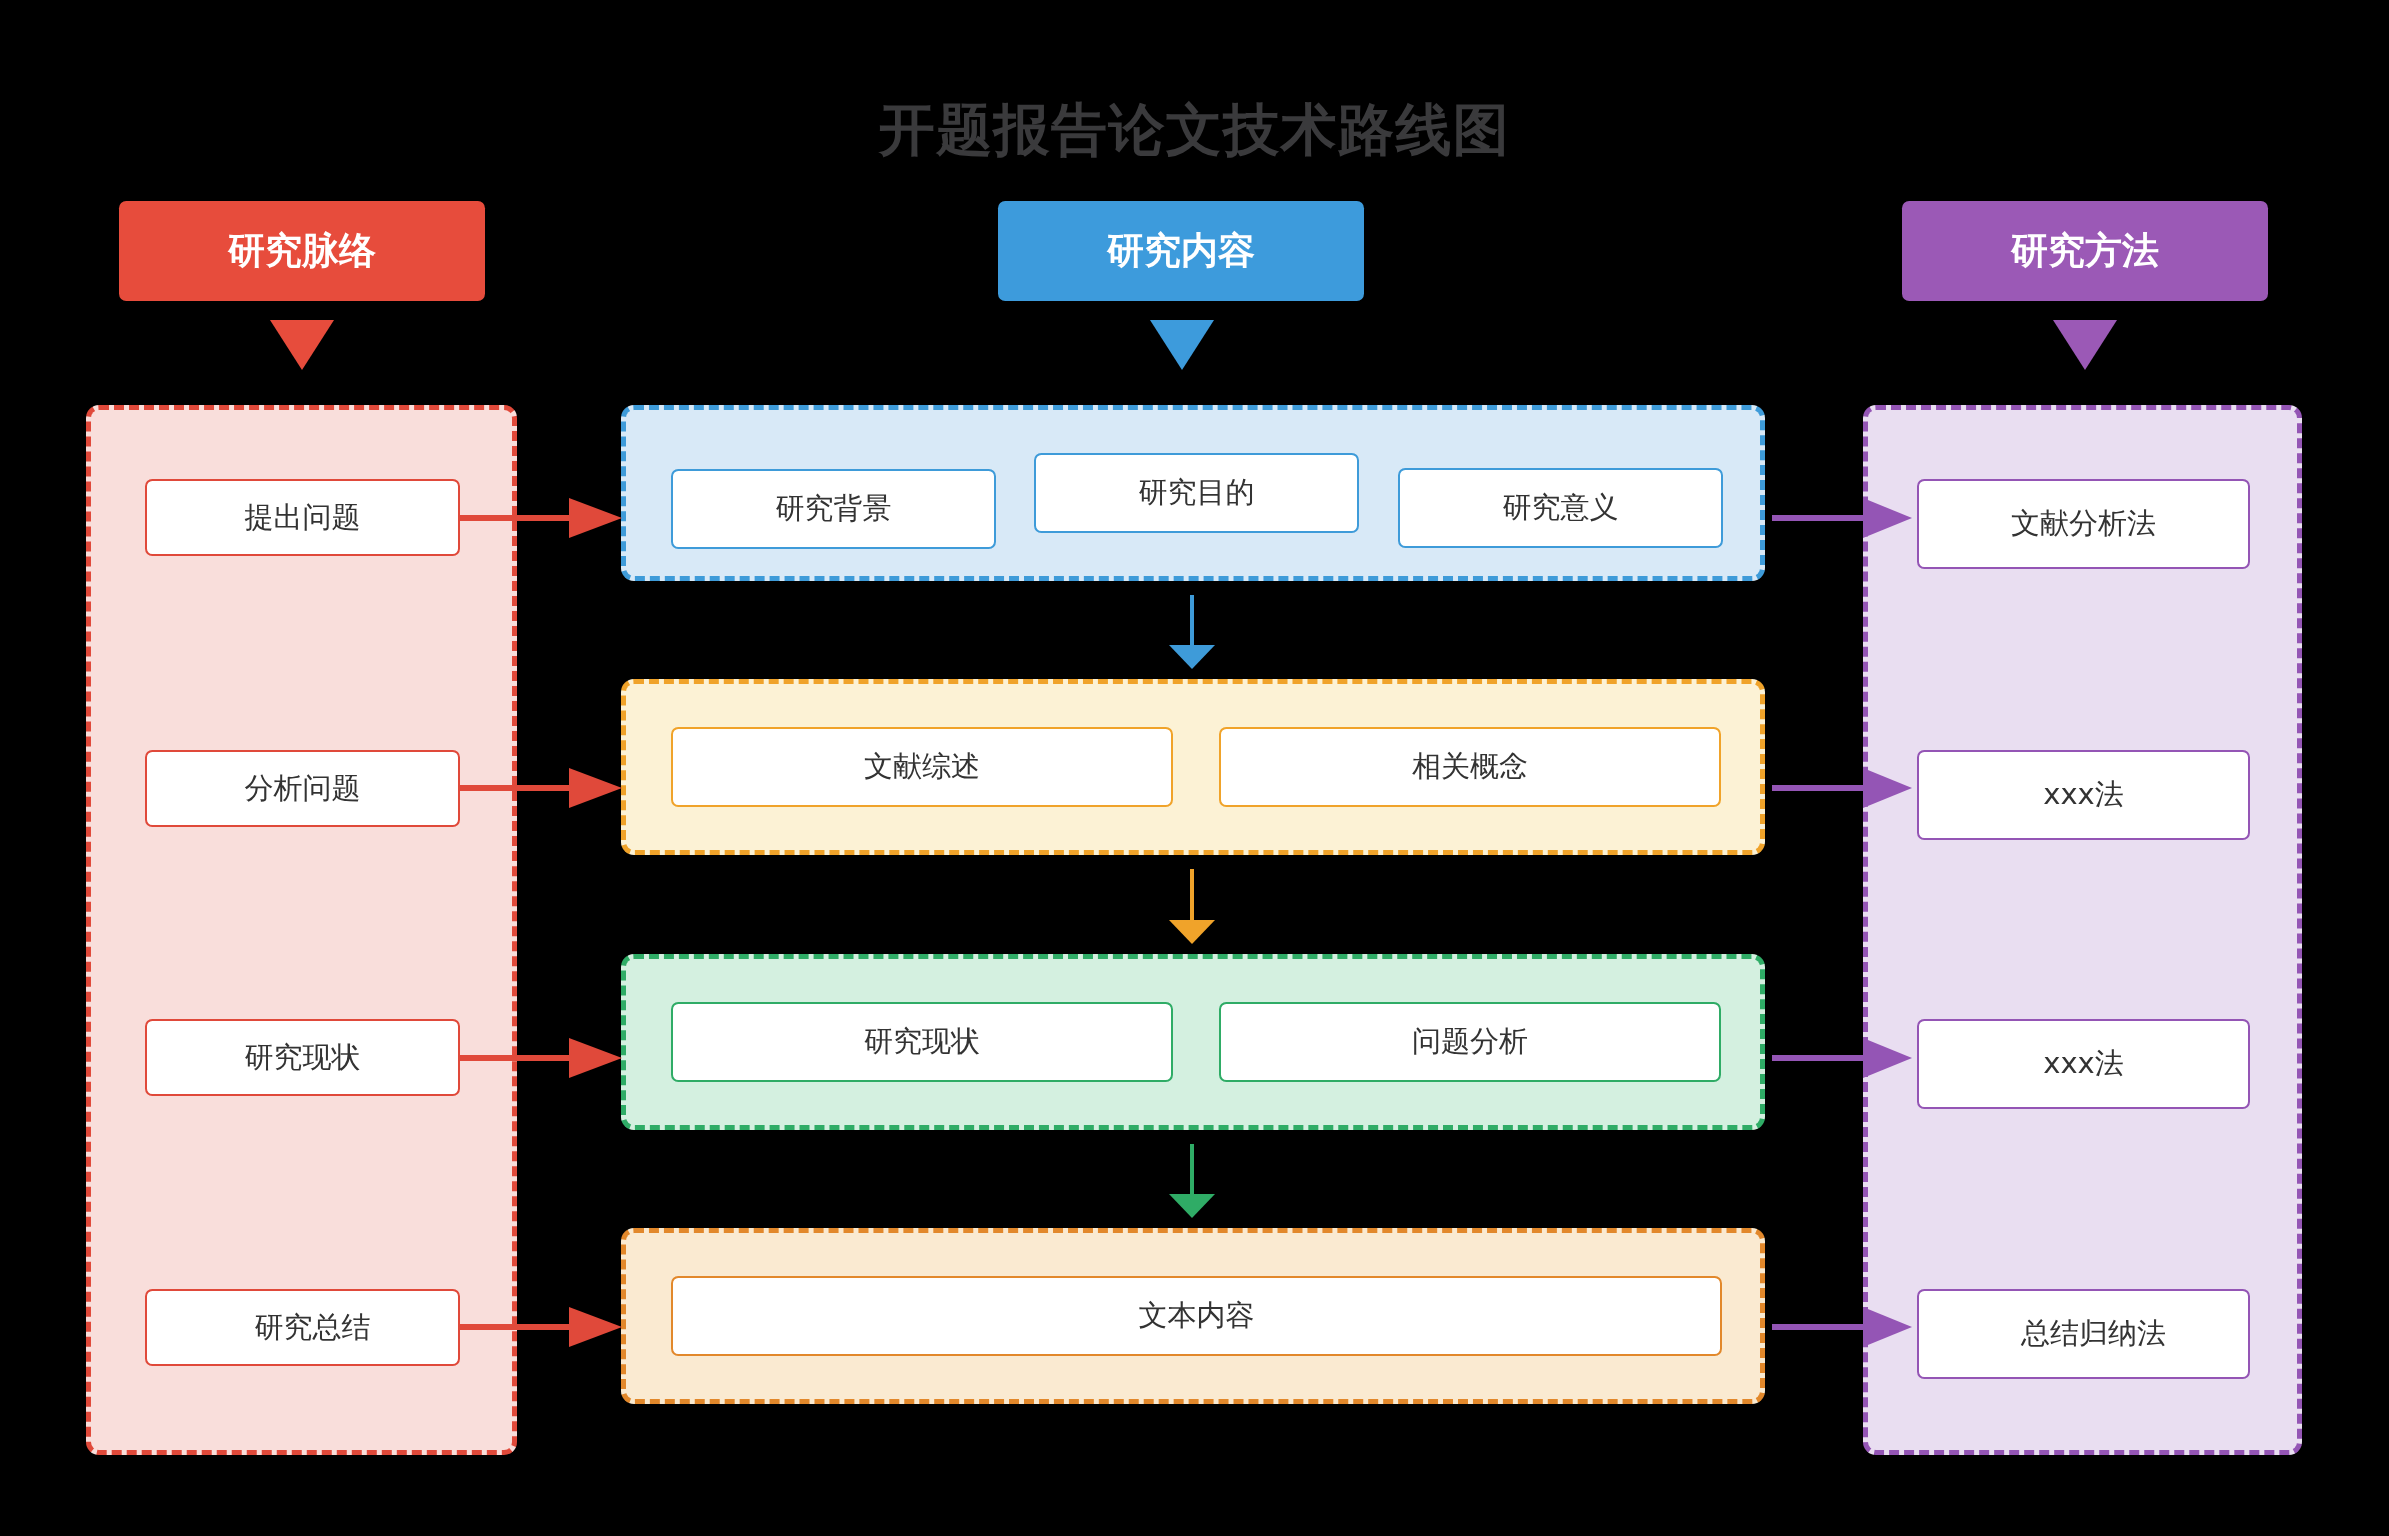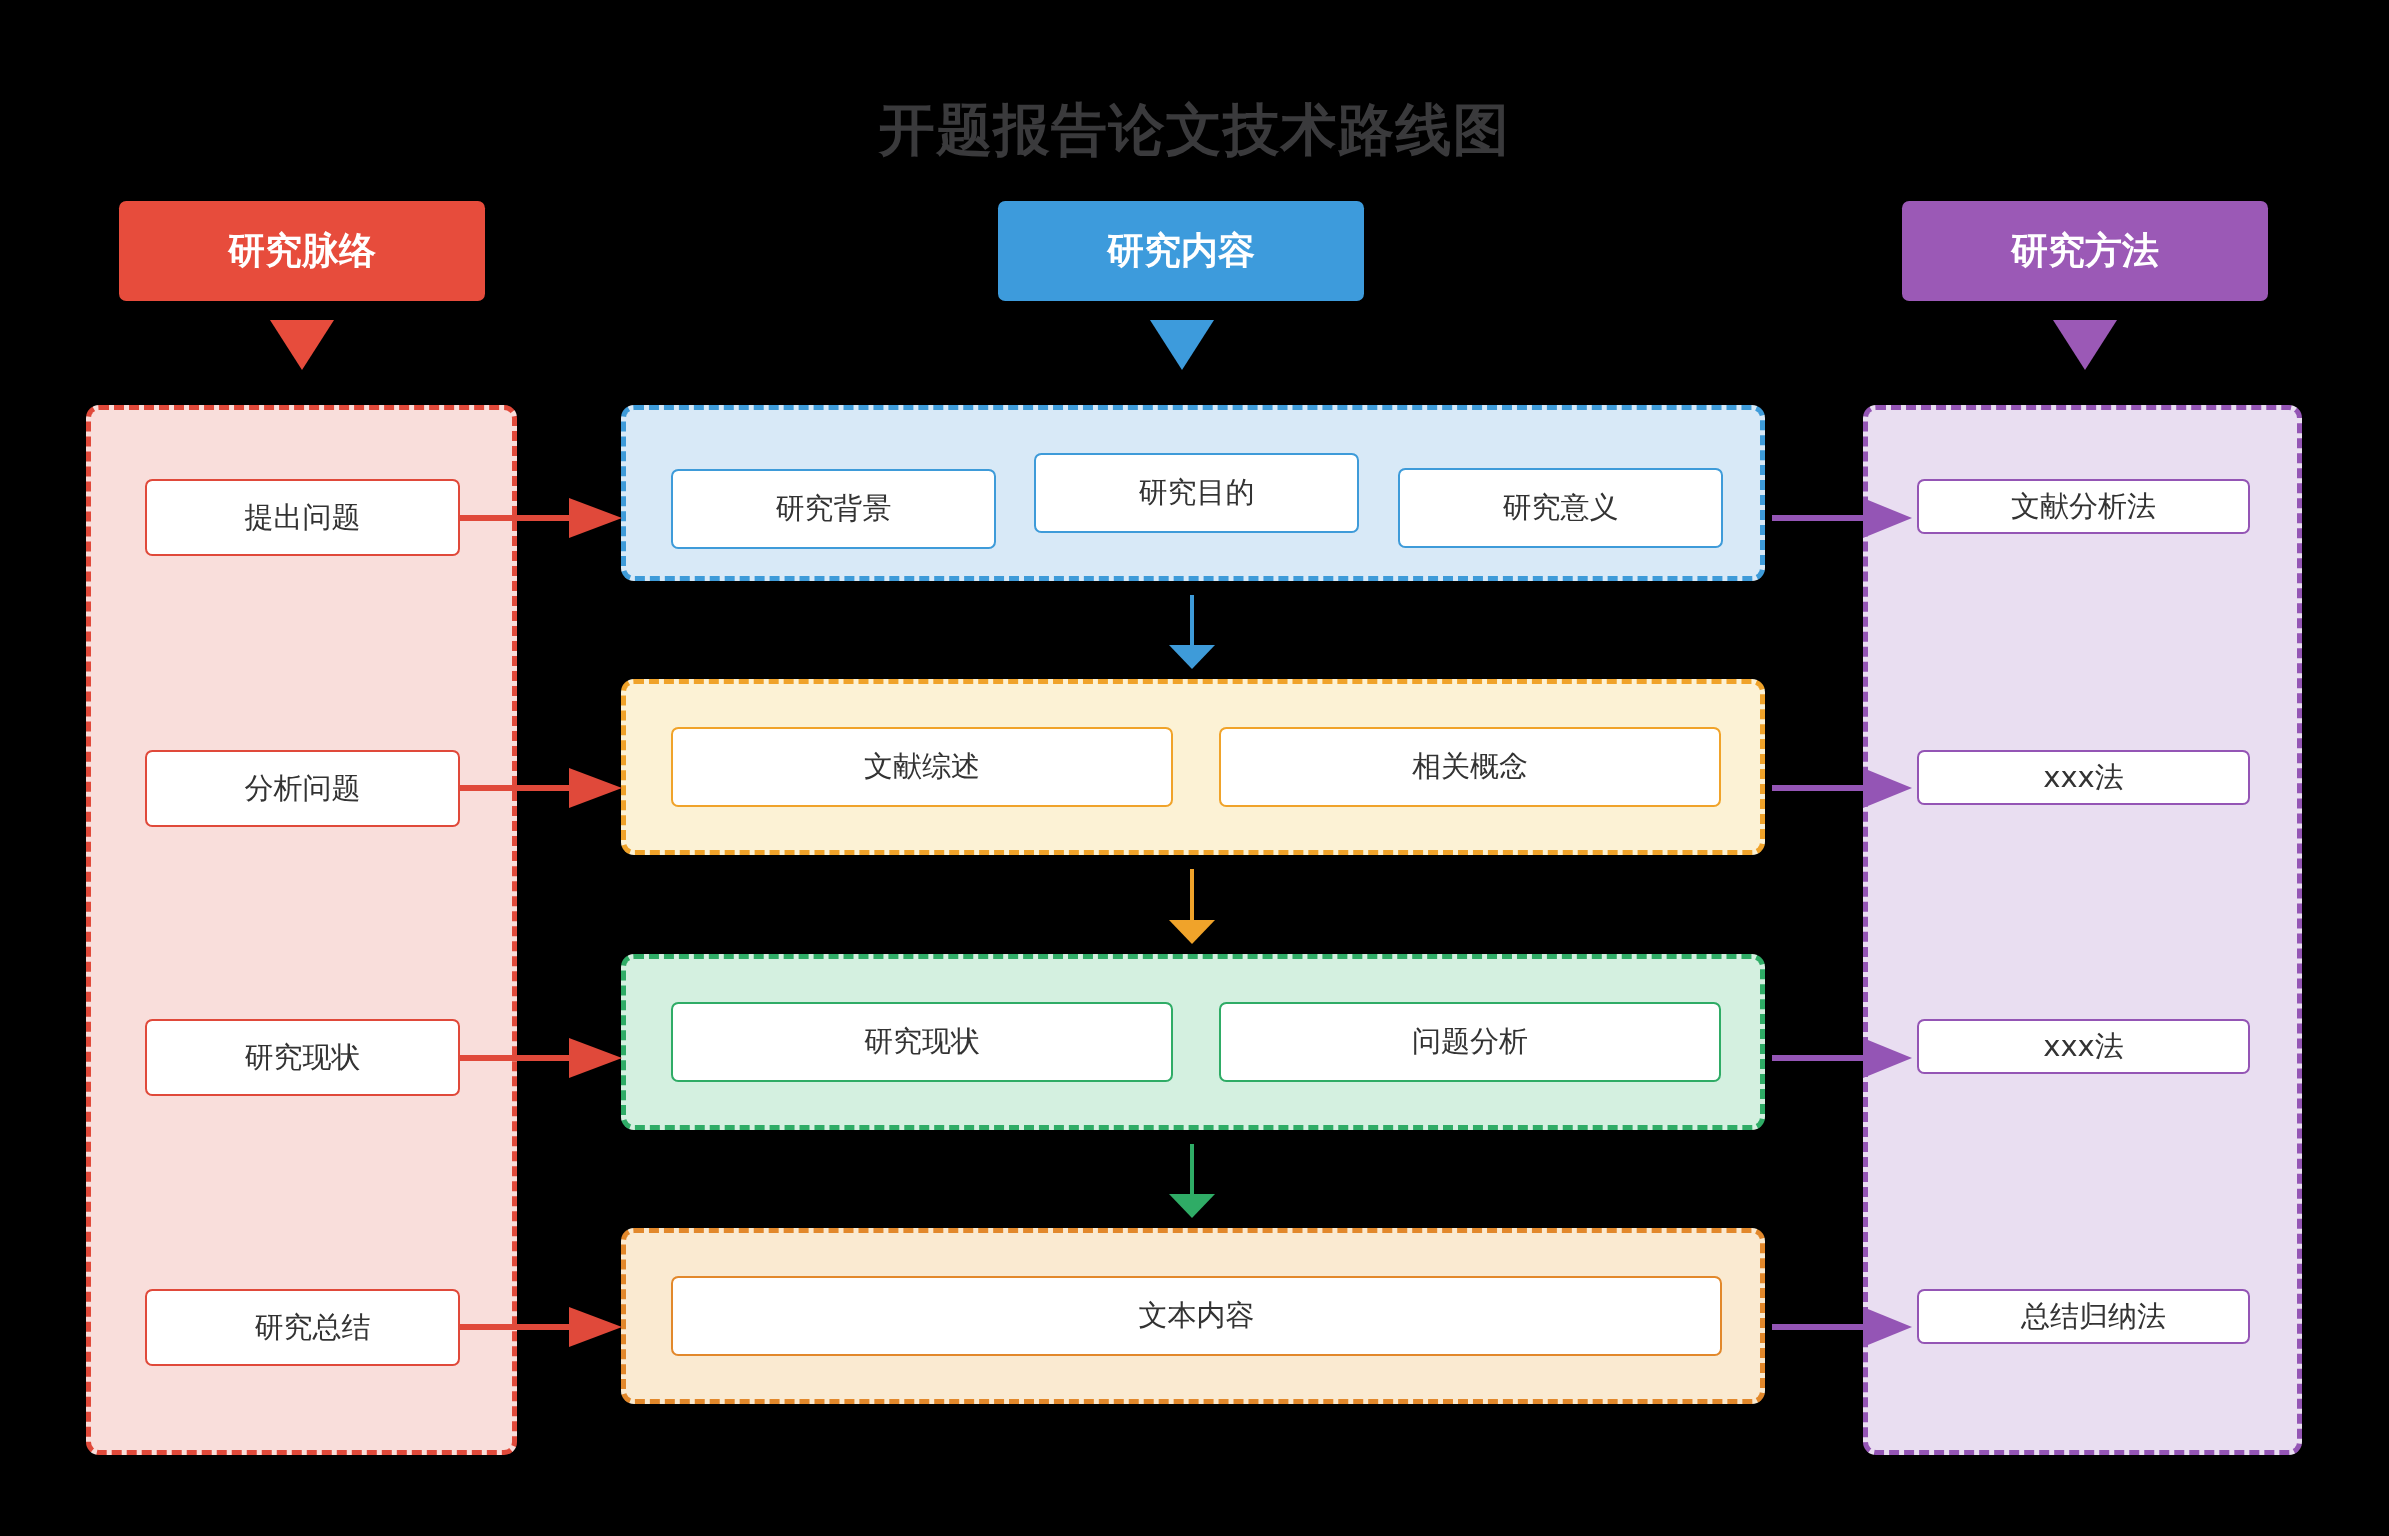--- a/index.html
+++ b/index.html
@@ -35,21 +35,21 @@
   #mid-review   { top:679px;  background:var(--orange-fill,#fcf2d5); border-color:var(--orange,#f0a32a); }
   #mid-status   { top:954px; background:var(--green-fill,#d4f0e0);  border-color:var(--green,#2fac66); }
   #mid-text     { top:1228px; background:var(--carrot-fill,#faead1); border-color:var(--carrot,#e2882b); }
 
   .wbox {
     position:absolute; box-sizing:border-box; background:#fff; border:2.9px solid; border-radius:7.2px;
     display:flex; align-items:center; justify-content:center;
     font-size:29px; color:var(--box-text,#333);
   }
   .lbox { left:145px; width:315px; height:77px; border-color:var(--red,#e0493a); }
-  .rbox { left:1917px; width:333px; height:55px; border-color:var(--purple,#9455b5); }
+  .rbox { left:1917px; width:333px; height:90px; border-color:var(--purple,#9455b5); }
   .row1 { top:479px; } .row2 { top:750px; } .row3 { top:1019px; } .row4 { top:1289px;padding-left:20px; }
   .mbox { height:80px; }
   .mrow1 { top:453px;  border-color:var(--blue,#3e9bd9); width:325px; }
   .mrow2 { top:727px; border-color:var(--orange,#f0a32a); width:502px; }
   .mrow3 { top:1002px; border-color:var(--green,#2fac66); width:502px; }
   .mrow4 { top:1276px; border-color:var(--carrot,#e2882b); width:1051px; left:671px; }
   .mx1 { left:671px;margin-top:16px; } .mx2 { left:1034px; } .mx3 { left:1398px;margin-top:15px; }
   .mxa { left:671px; } .mxb { left:1219px;text-align:center; }
 
   .hline { position:absolute; height:5.7px; }

